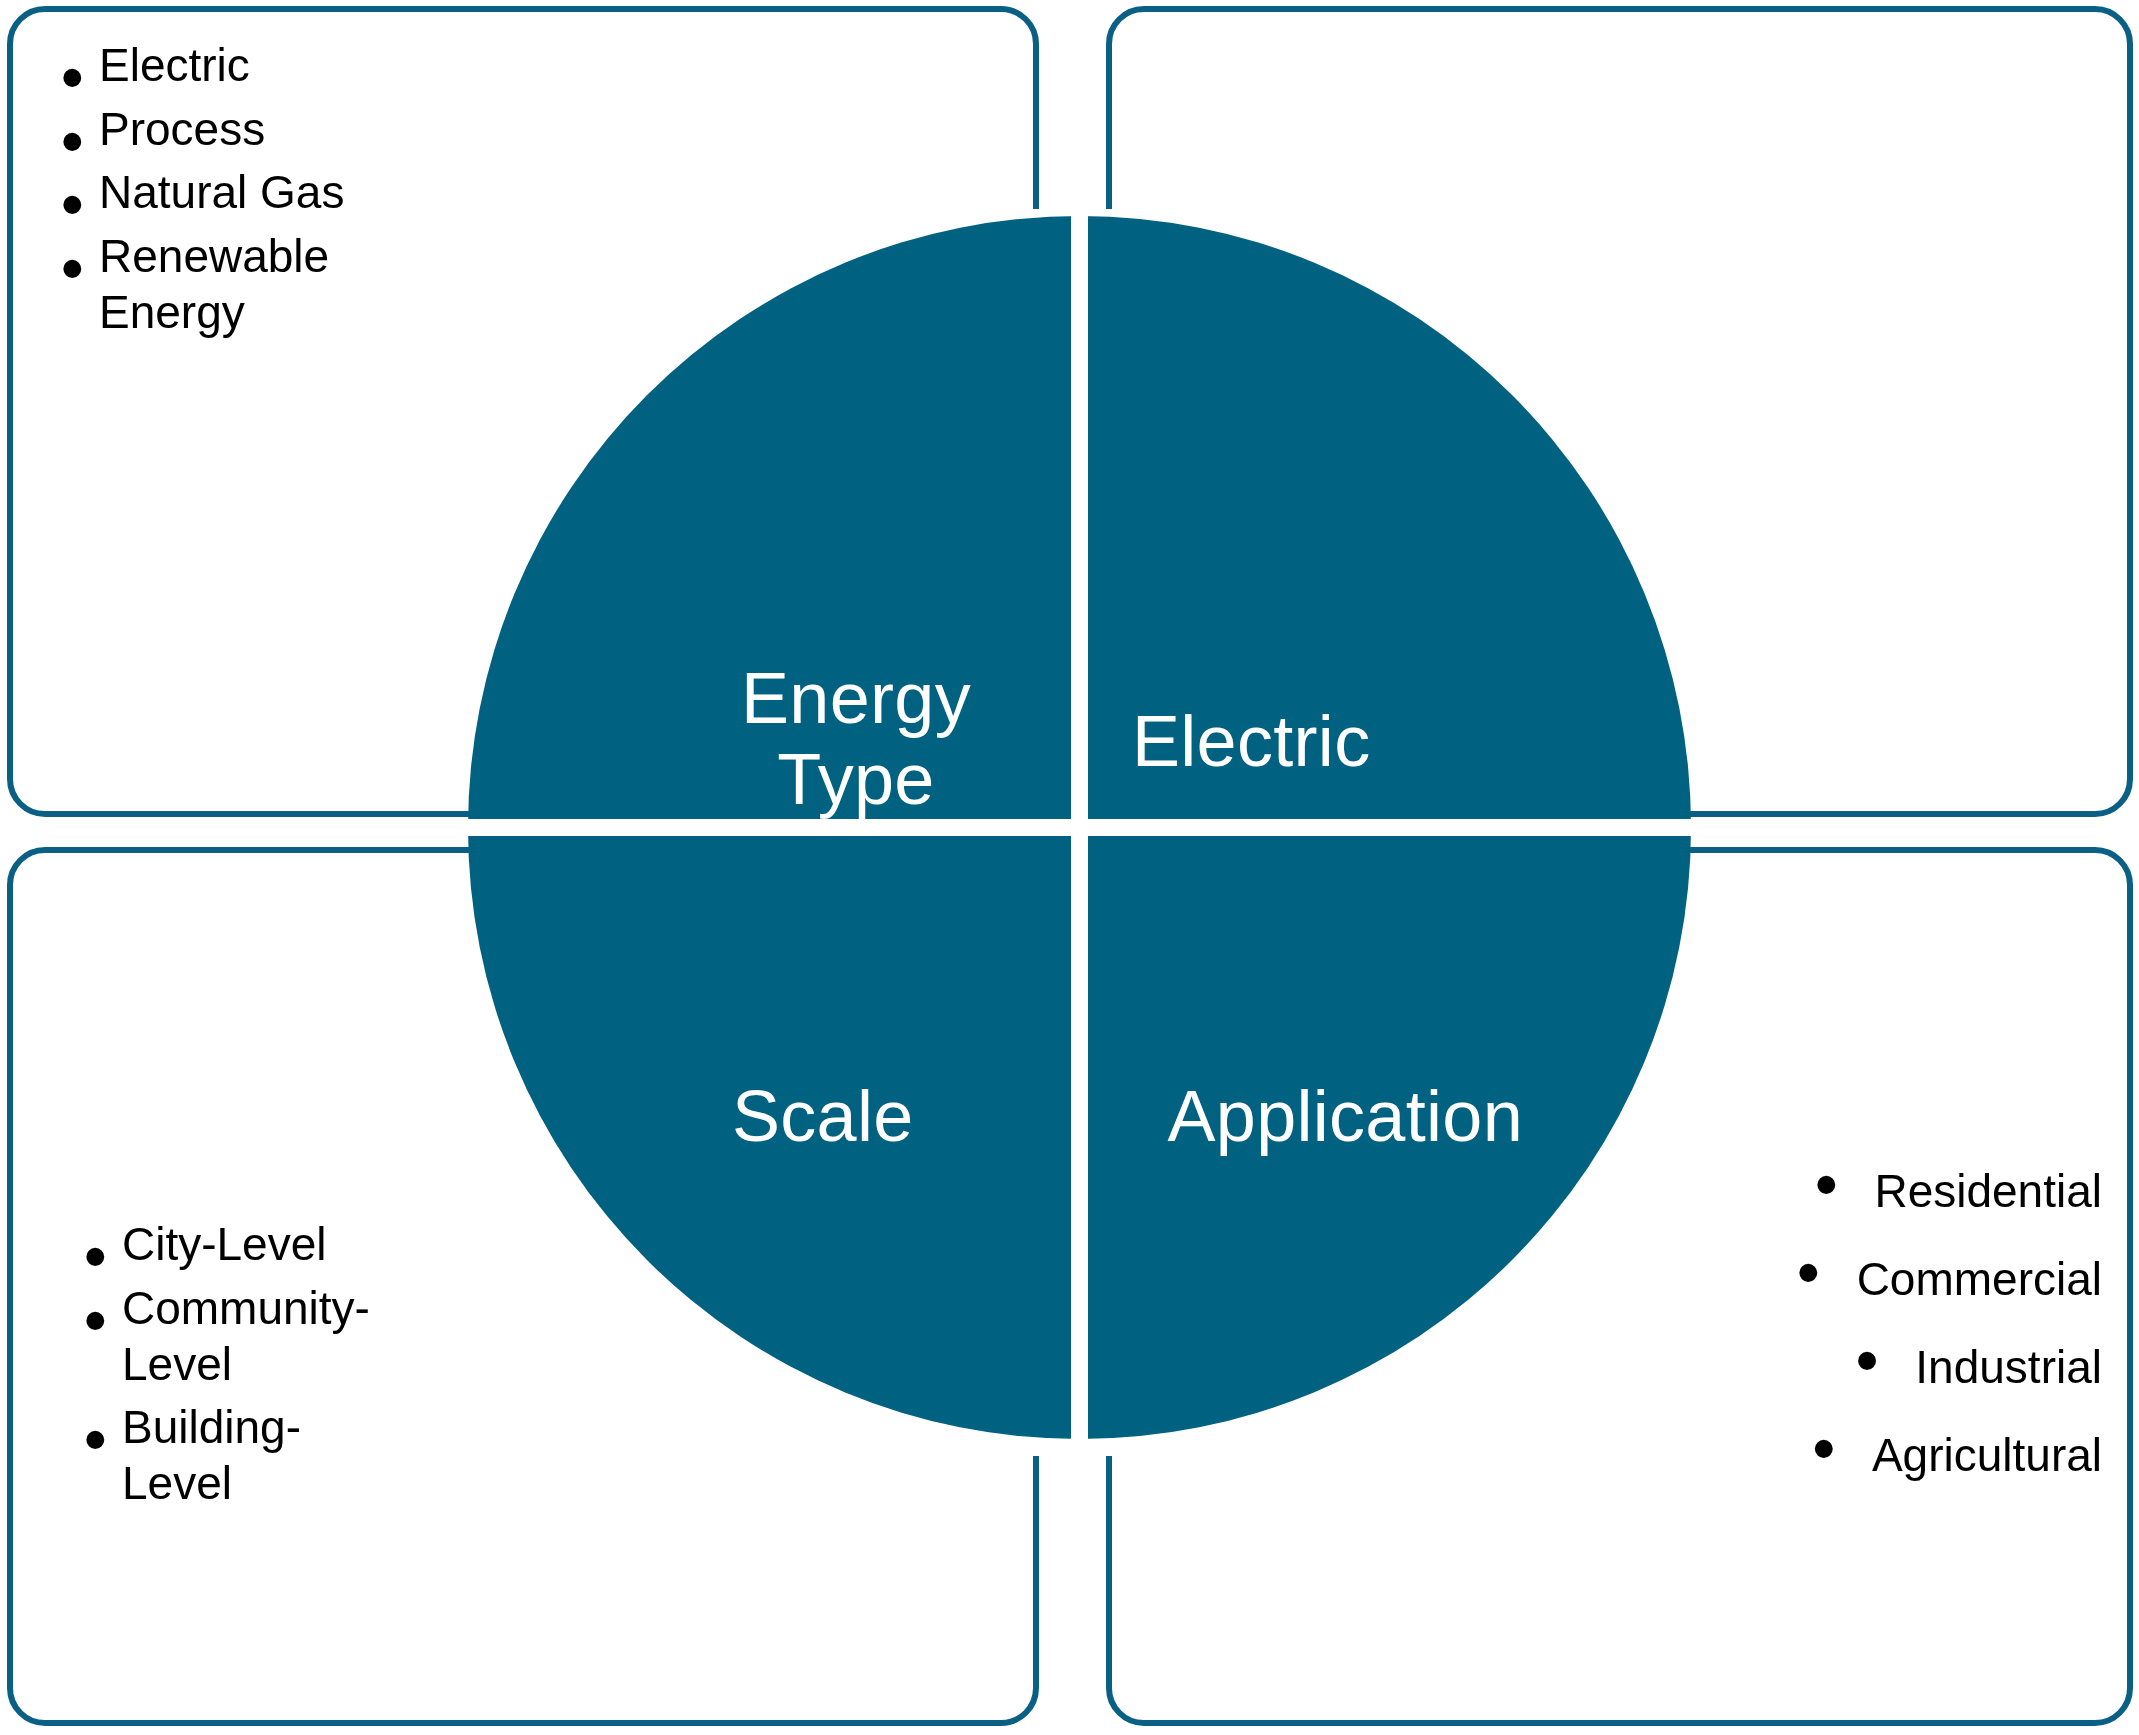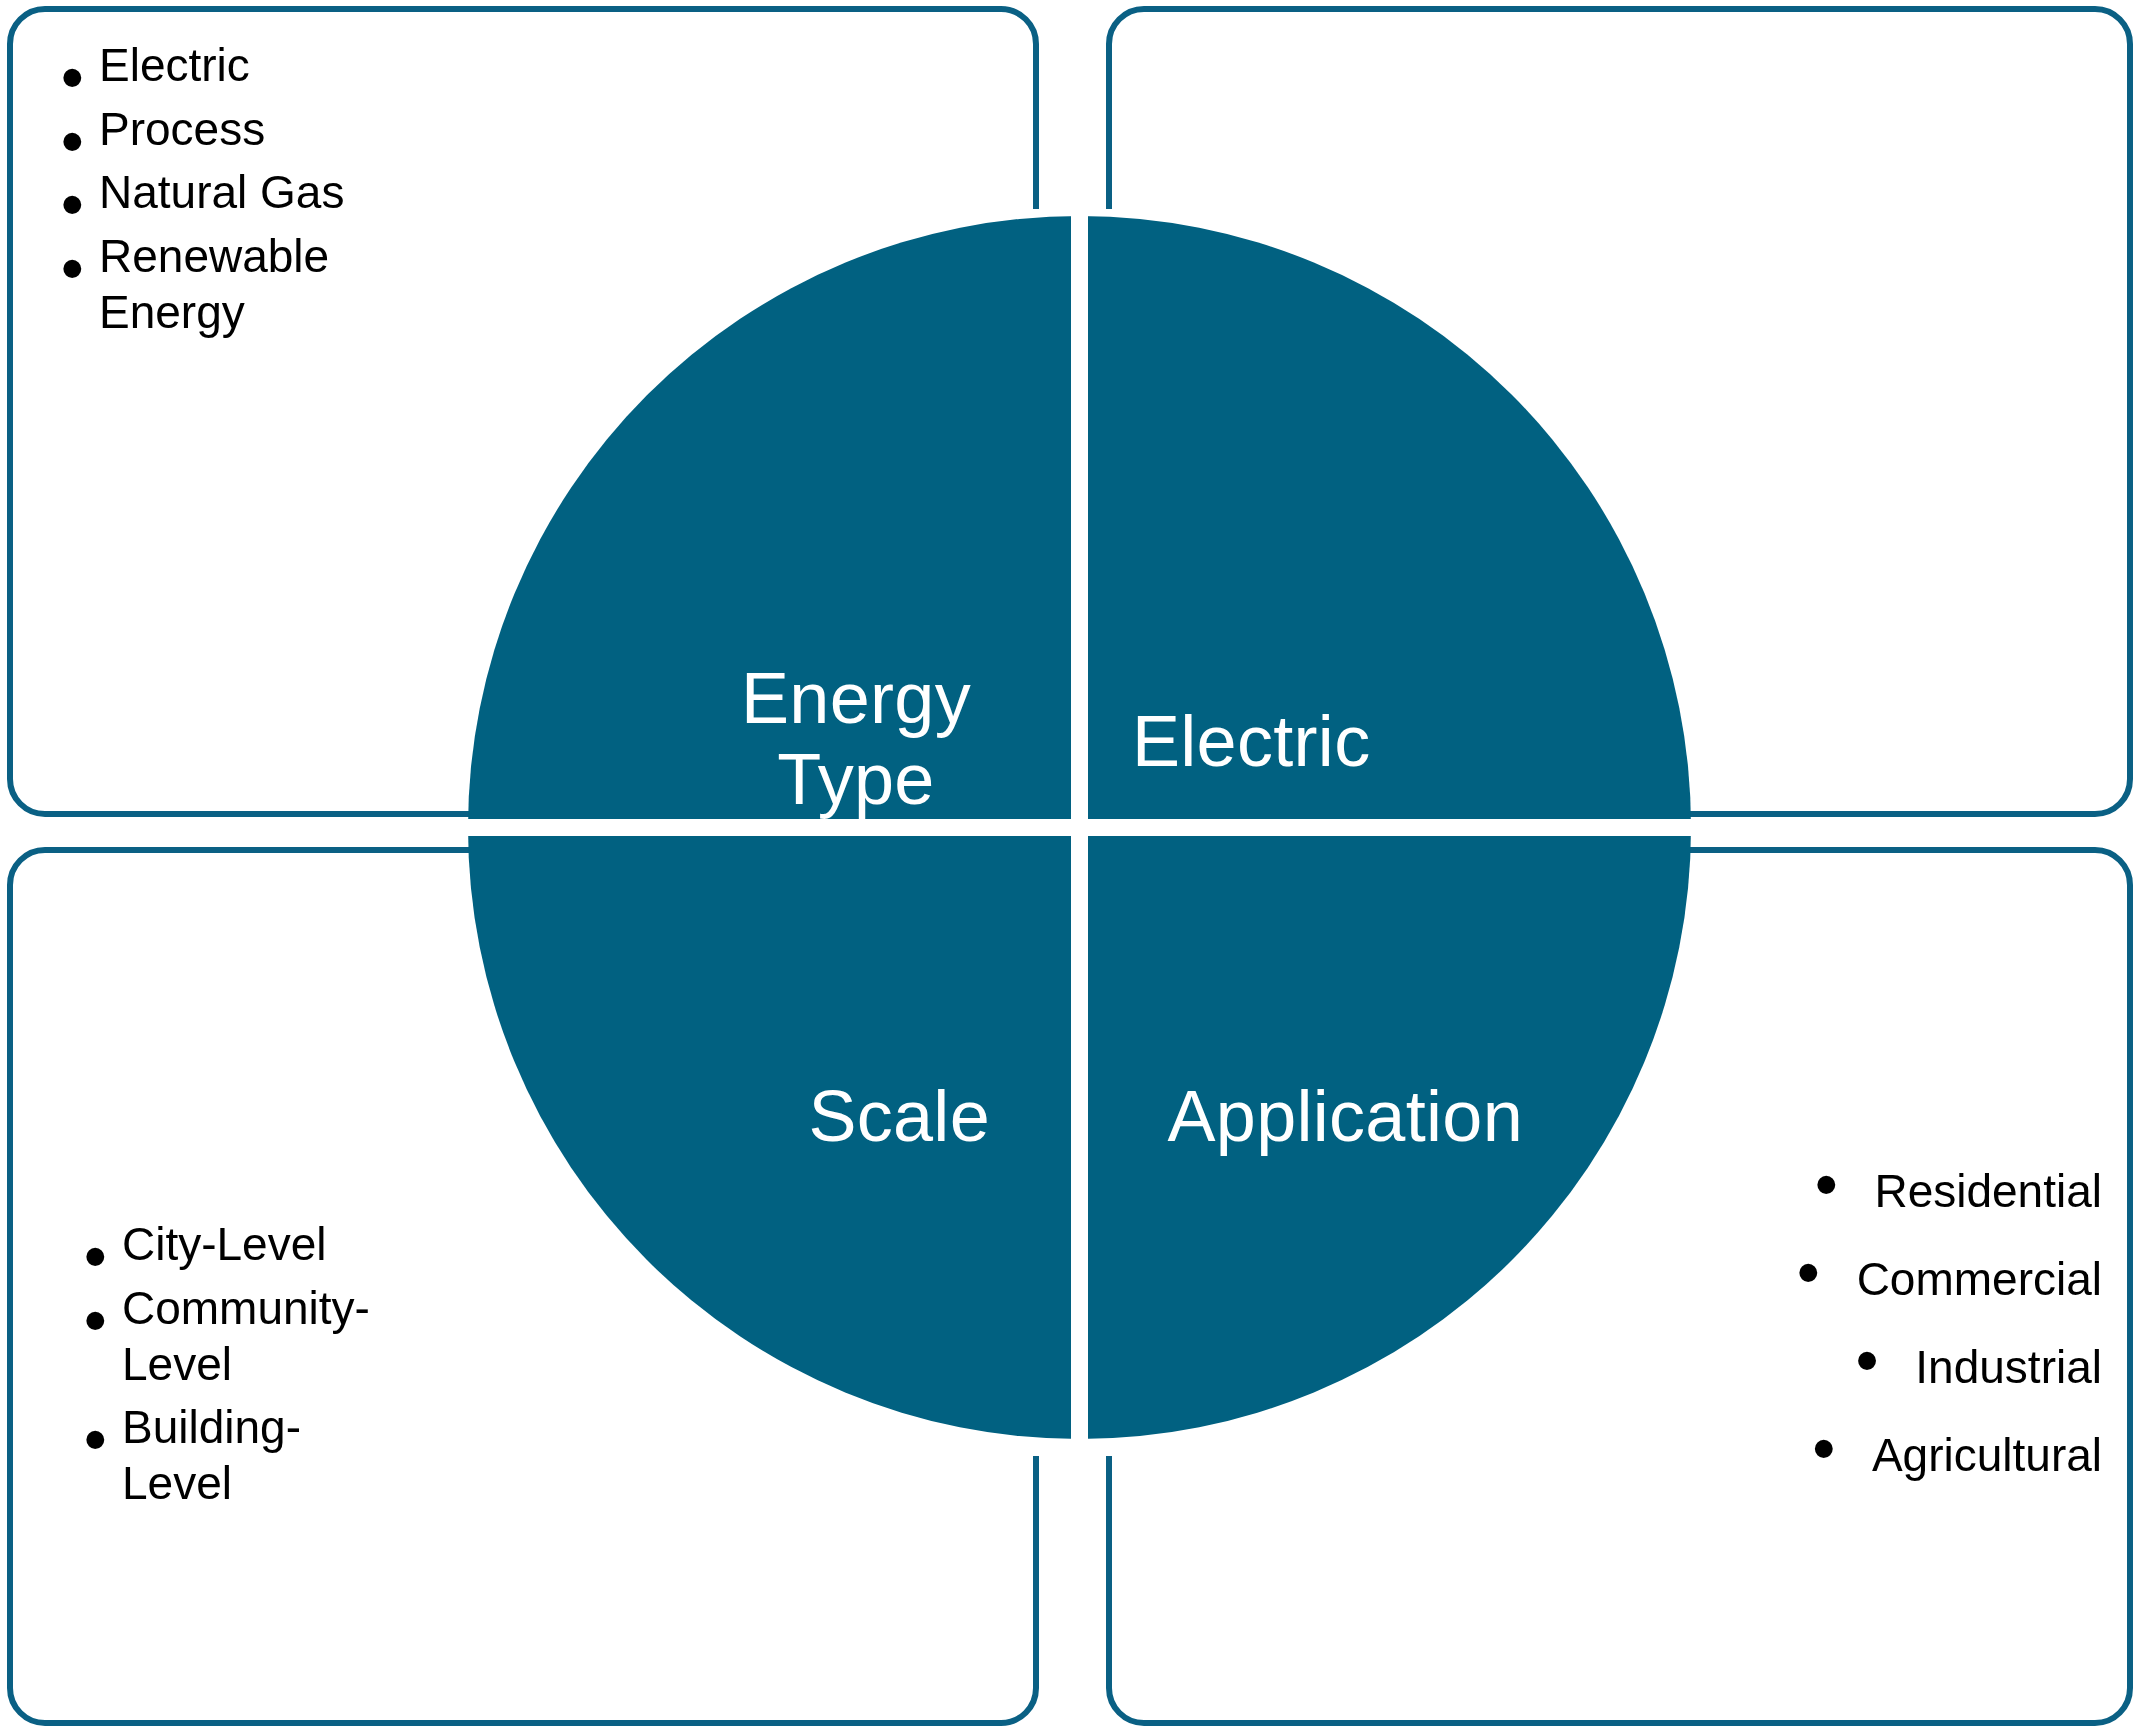--- a/index.html
+++ b/index.html
@@ -118,21 +118,21 @@
     position: absolute;
     color: #ffffff;
     font-weight: normal;
     font-size: 72px;
     line-height: 1.12;
     white-space: pre-line;
     letter-spacing: 0.3px;
   }
   #label-energy      { left: 216px;  top: 442px;  width: 344px; text-align: center; }
   #label-process     { left: 664px; top: 485px;  width: 344px; text-align: left; }
-  #label-scale       { left: 264px;  top: 860px; width: 258px; text-align: right; }
+  #label-scale       { left: 264px;  top: 860px; width: 258px; text-align: left; }
   #label-application { left: 662px; top: 860px; width: 393px; text-align: right; }
 </style>
 </head>
 <body>
 
 <div id="canvas">
 
   <div class="box" id="box-top-left"></div>
   <div class="box" id="box-top-right"></div>
   <div class="box" id="box-bottom-left"></div>

